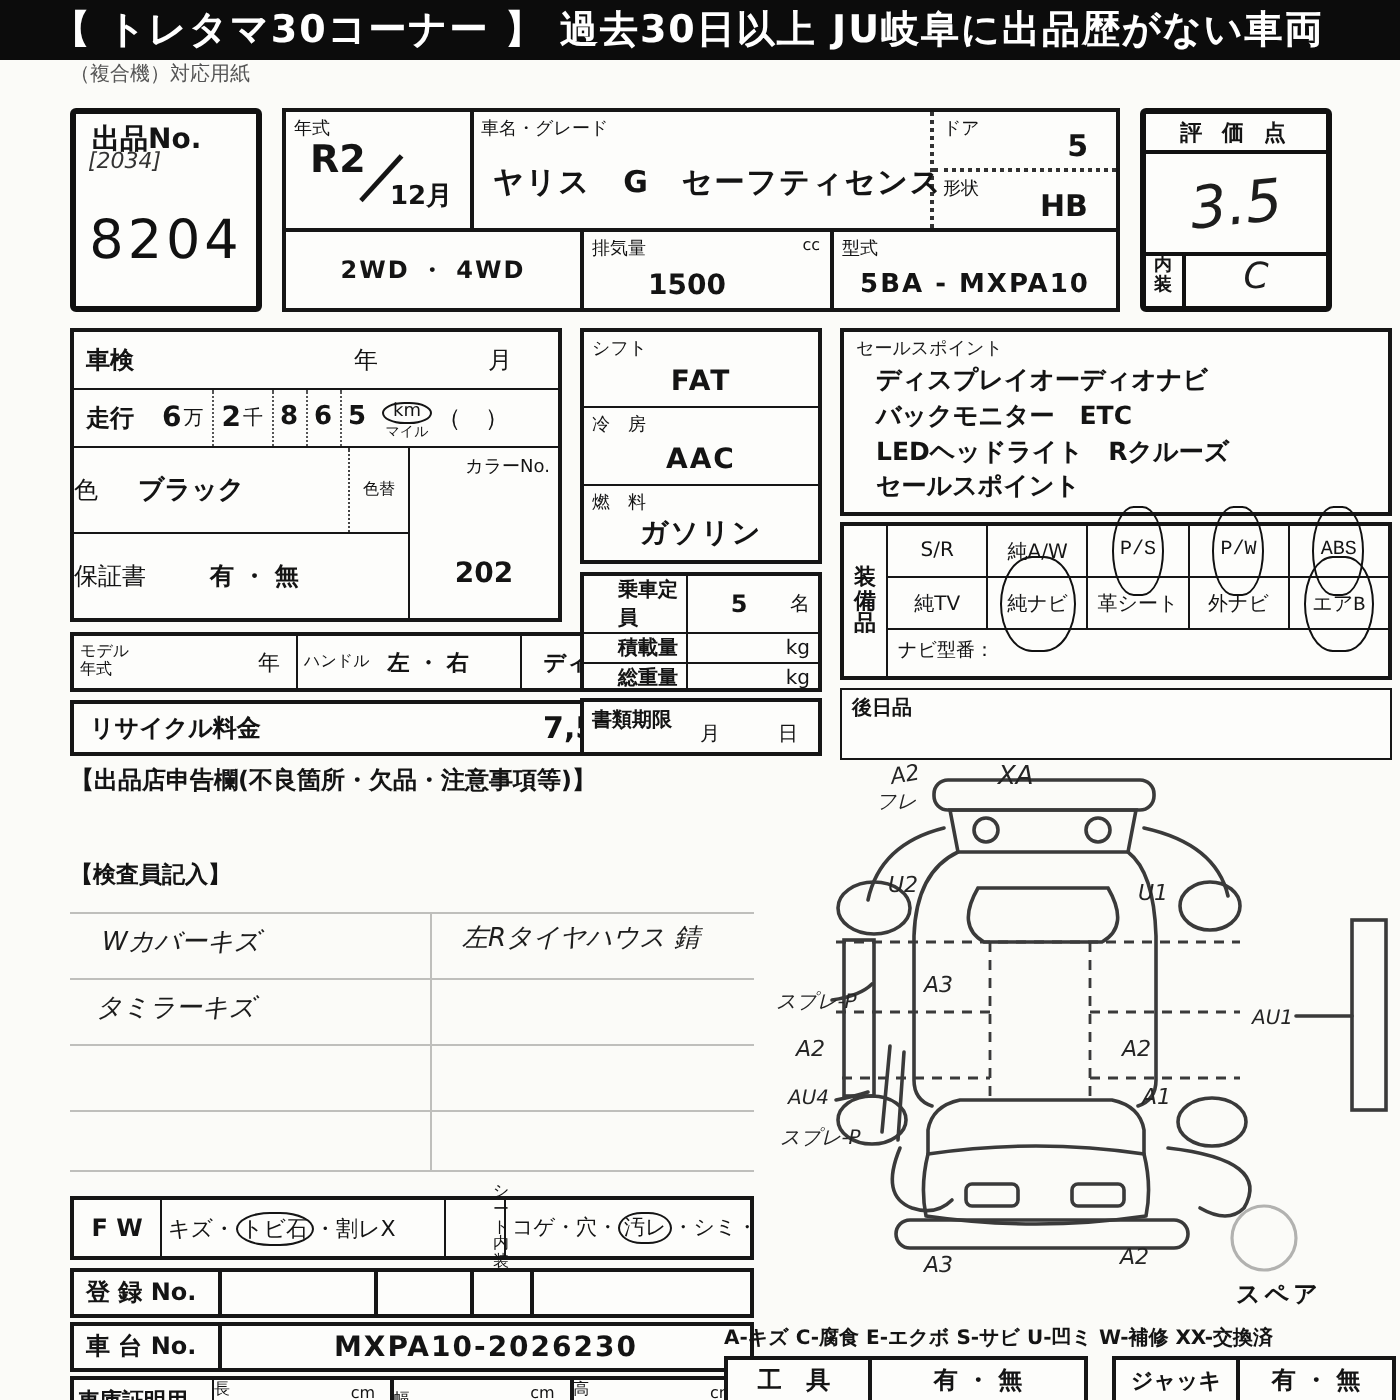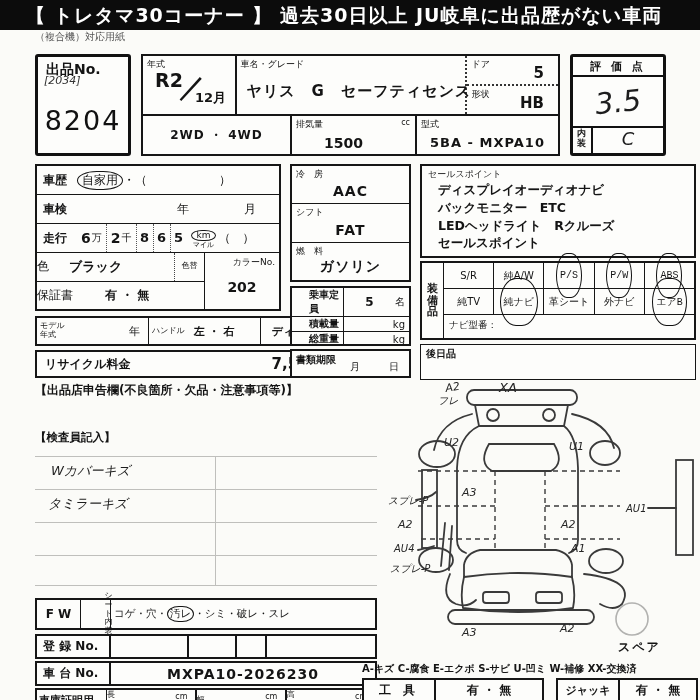--- a/index.html
+++ b/index.html
@@ -255,25 +255,20 @@
   <div class="rating-head">評 価 点</div>
   <div class="rating-score hw">3.5</div>
   <div class="rating-int">
     <div class="il stack">内装</div>
     <div class="iv hw">C</div>
   </div>
 </div>
 
 <div class="abs bx detbox">
   <div class="drow">
-    <span class="rl">車歴</span>
-    <span class="circ">自家用</span>
-    <span>・（　　　　　　）</span>
-  </div>
-  <div class="drow">
     <span class="rl">車検</span>
     <span style="margin-left:100px">年</span>
     <span style="margin-left:55px">月</span>
   </div>
   <div class="drow" style="padding-right:2px;">
     <span class="rl">走行</span>
     <span class="mil">
       <span class="seg">
           <span class="num">6</span>
           <span class="un">万</span>
@@ -327,26 +322,26 @@
   <span class="rl2">リサイクル料金</span>
   <span class="fee">7,510</span>
   <span class="yen">円</span>
   <span class="st">預託済</span>
 </div>
 
 <div class="abs decllabel">【出品店申告欄(不良箇所・欠品・注意事項等)】</div>
 
 <div class="abs bx specbox1">
   <div class="sp">
+    <span class="cell-lbl">シフト</span>
+    <span class="val">FAT</span>
+  </div>
+  <div class="sp">
     <span class="cell-lbl">冷　房</span>
     <span class="val">AAC</span>
-  </div>
-  <div class="sp">
-    <span class="cell-lbl">シフト</span>
-    <span class="val">FAT</span>
   </div>
   <div class="sp">
     <span class="cell-lbl">燃　料</span>
     <span class="val">ガソリン</span>
   </div>
 </div>
 
 <div class="abs bx spectable">
   <div class="strow">
     <span class="sl">乗車定員</span>
@@ -425,24 +420,30 @@
 <div class="abs inspector">
   <div class="head">【検査員記入】</div>
   <div class="rule" style="top:26px"></div>
   <div class="rule" style="top:59px"></div>
   <div class="rule" style="top:92px"></div>
   <div class="rule" style="top:125px"></div>
   <div class="rule" style="top:155px"></div>
   <div class="vrule"></div>
   <div class="note hw" style="left:16px;top:32px">Wカバーキズ</div>
   <div class="note hw" style="left:13px;top:65px">タミラーキズ</div>
+  <div class="note hw" style="left:196px;top:30px">左Rタイヤハウス 錆</div>
 </div>
 
 <div class="abs bx fwrow">
   <span class="fl">F W</span>
+  <span class="fv">
+    <span>キズ・</span>
+      <span class="circ">トビ石</span>
+      <span>・割レX</span>
+  </span>
   <span class="seatl">
     <span class="stack">シート内装</span>
   </span>
   <span class="sv2">
     <span>コゲ・穴・</span>
       <span class="circ">汚レ</span>
       <span>・シミ・破レ・スレ</span>
   </span>
 </div>
 

